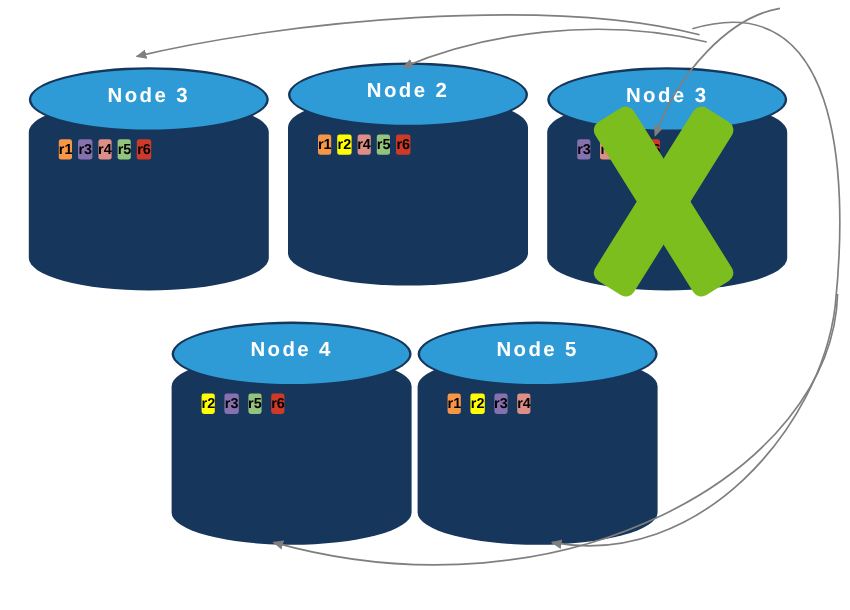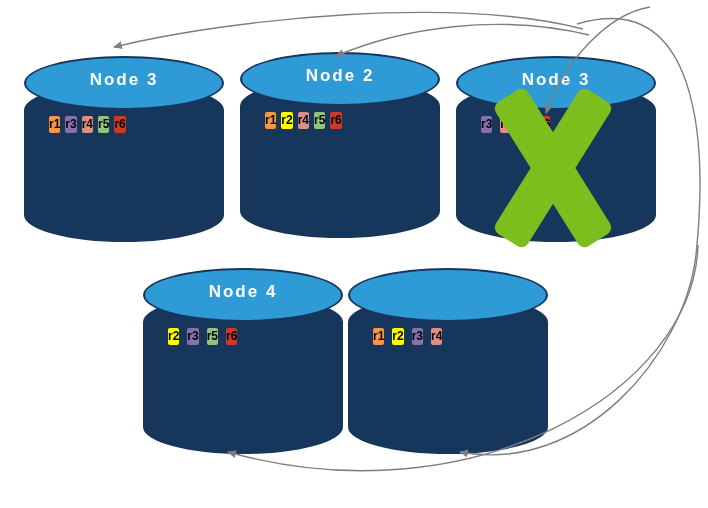--- a/index.html
+++ b/index.html
@@ -90,20 +90,21 @@
       <div class="replica" style="background-color: rgb(255, 255, 0);">r2</div>
       <div class="replica" style="background-color: rgb(134, 112, 174);">r3</div>
       <div class="replica" style="background-color: rgb(147, 196, 125);">r5</div>
       <div class="replica" style="background-color: rgb(207, 58, 40);">r6</div>
     </div>
   </div>
 
   <div class="cyl" style="left:348px;top:268px;">
     <div class="cyl-body" style="background-color: rgb(22, 54, 92);"></div>
     <div class="cyl-top" style="background-color: rgb(46, 155, 214);"></div>
+    <div class="node-title">Node 5</div>
     <div class="replicas rows4">
       <div class="replica" style="background-color: rgb(247, 150, 70);">r1</div>
       <div class="replica" style="background-color: rgb(255, 255, 0);">r2</div>
       <div class="replica" style="background-color: rgb(134, 112, 174);">r3</div>
       <div class="replica" style="background-color: rgb(221, 142, 134);">r4</div>
     </div>
   </div>
 
   <svg class="arrows" width="708" height="508" viewBox="0 0 708 508">
     <defs>

